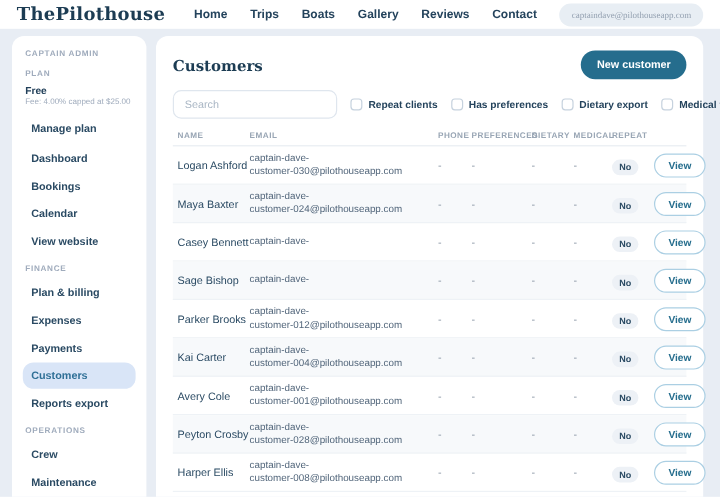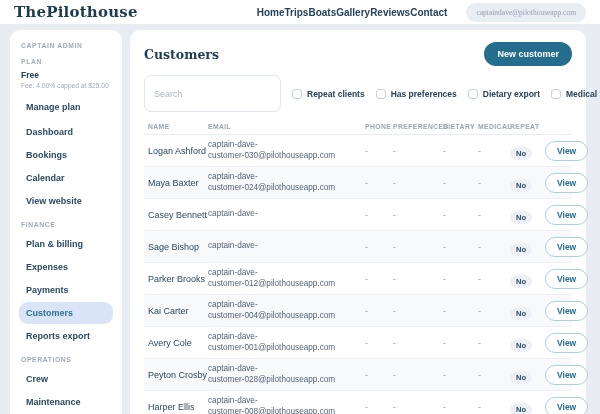--- a/index.html
+++ b/index.html
@@ -24,21 +24,21 @@
   .side-item.active { background:#d9e5f7; color:#2e6f96; }
   .manage { margin-bottom:3px; }
 
   
   .main-card { position:absolute; left:130px; top:6px; width:456px; height:402px; background:#fff; border-radius:10px; padding:12px 14px; }
   .main-header { display:flex; justify-content:space-between; align-items:center; }
   .page-title { font-family:"DejaVu Serif", serif; font-size:12.5px; font-weight:bold; color:#1c3c53; }
   .new-customer-btn { background:#256d8d; color:#fff; font-size:9px; font-weight:bold; padding:7px 13px; border-radius:999px; border:none; cursor:pointer;margin-left:30px; }
 
   .filter-row { display:flex; align-items:center; margin-top:9px; }
-  .search-input { width:140px; height:37px; border:1px solid #dfe6ee; border-radius:7px; font-size:9px; padding:0 9px; color:#24435c; font-family:"Liberation Sans", sans-serif; outline:none; }
+  .search-input { width:140px; height:24px; border:1px solid #dfe6ee; border-radius:7px; font-size:9px; padding:0 9px; color:#24435c; font-family:"Liberation Sans", sans-serif; outline:none; }
   .search-input::placeholder { color:#a9b6c4; }
   .filter-check { display:flex; align-items:center; gap:5px; margin-left:11px; cursor:pointer; }
   .checkbox { width:10px; height:10px; border:1px solid #c6d2de; border-radius:3px; background:#fff; flex:none; }
   .filter-label { font-size:8.5px; font-weight:bold; color:#24435c; white-space:nowrap; }
 
   
   .table { margin-top:6px; }
   .thead, .trow { display:grid; grid-template-columns:60px 157px 28px 50px 35px 32px 35px 1fr; align-items:center; padding:0 4px; }
   .thead { height:17px; border-bottom:1px solid #e8edf2; }
   .th { font-size:6.8px; font-weight:bold; letter-spacing:.4px; color:#98a5b4; }
@@ -49,21 +49,21 @@
   .cell-dash { font-size:9px; color:#8b97a6; }
   .badge-no { display:inline-block; background:#edf1f6; color:#2a4a63; font-size:7.5px; font-weight:bold; padding:2px 6px; border-radius:999px; }
   .cell-action { justify-self:end; }
   .view-btn { border:1.5px solid #abcfe3; background:#fff; color:#256d8d; font-size:8.5px; font-weight:bold; padding:4px 11px; border-radius:11px; cursor:pointer; }
 </style>
 </head>
 <body>
 
 <div class="topnav">
   <div class="brand">ThePilothouse</div>
-  <div style="display:flex;align-items:center;">
+  <div style="display:flex;align-items:center;gap:19px">
       <a class="nav-link">Home</a>
       <a class="nav-link">Trips</a>
       <a class="nav-link">Boats</a>
       <a class="nav-link">Gallery</a>
       <a class="nav-link">Reviews</a>
       <a class="nav-link">Contact</a>
     </div>
   <div class="email-pill">captaindave@pilothouseapp.com</div>
 
 </div>

